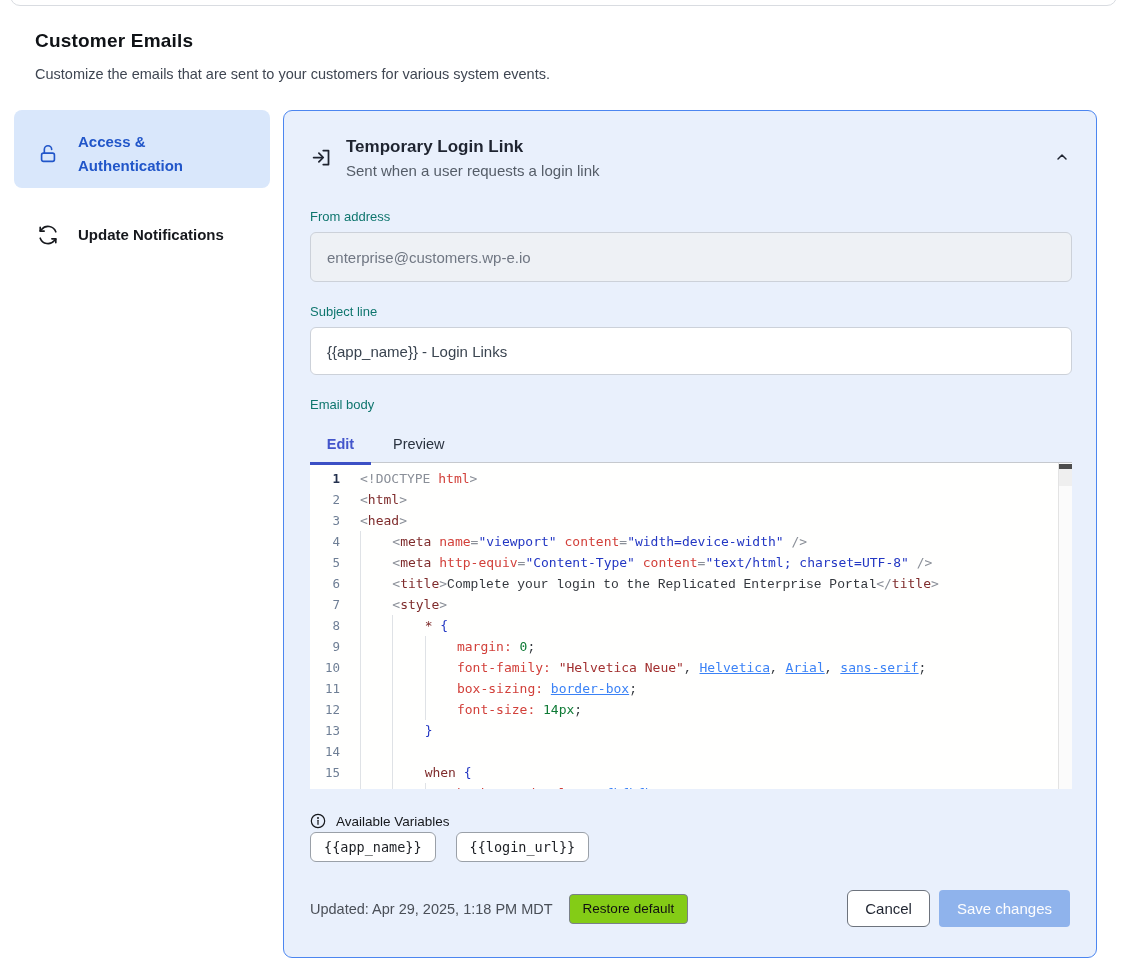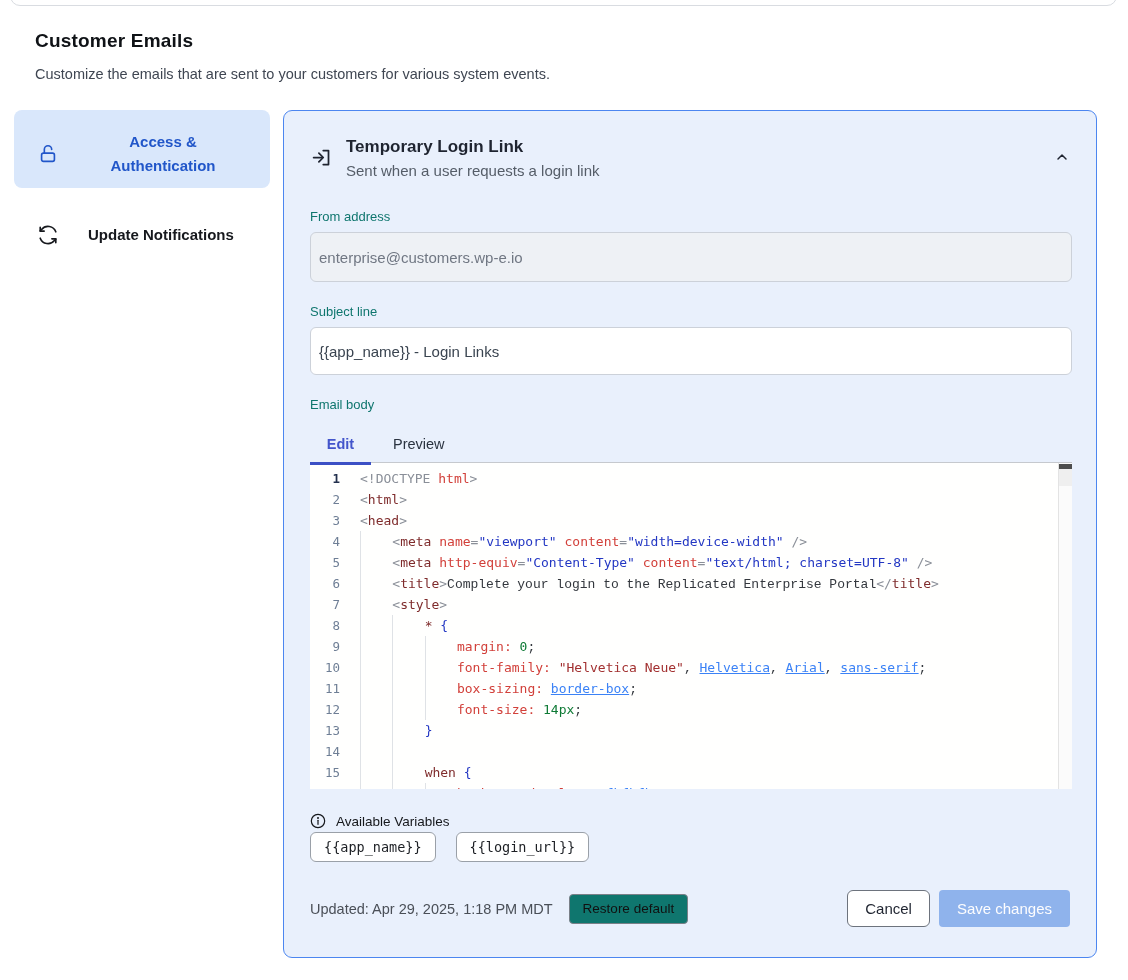--- a/index.html
+++ b/index.html
@@ -6,40 +6,40 @@
   html,body { width:1128px; height:980px; background:#fff; overflow:hidden;
     font-family:"Liberation Sans","DejaVu Sans",sans-serif; color:#16181d; }
   .top-card-edge { position:absolute; top:-24px; left:10px; width:1107px; height:30px;
     background:#fff; border:1px solid #d9dce1; border-radius:10px; }
   .page-head { position:absolute; left:35px; top:30px; width:900px; }
   .page-title { font-size:19px; font-weight:bold; color:#0f1216; letter-spacing:.2px; }
   .page-sub { margin-top:14px; font-size:14.5px; color:#3f4652; }
 
   
   .sidebar { position:absolute; left:14px; top:110px; width:256px; }
-  .side-item { display:flex; align-items:center; gap:28px; border-radius:8px; padding:14px 12px 4px 22px; cursor:pointer;text-align:center; }
+  .side-item { display:flex; align-items:center; gap:18px; border-radius:8px; padding:14px 12px 4px 22px; cursor:pointer; }
   .side-item.active { background:#d9e7fb; color:#2156c9; min-height:78px; }
   .side-item .lbl { font-size:15px; font-weight:600; line-height:24px; }
   .side-item.active .lbl { color:#2156c9; max-width:150px; }
   .side-item.plain { margin-top:18px; min-height:48px; }
   .icon-box { width:24px; height:24px; flex:0 0 24px; display:flex; align-items:center; justify-content:center; }
 
   
   .panel { position:absolute; left:283px; top:110px; width:814px; height:848px;
     background:#e9f0fc; border:1px solid #4c86f0; border-radius:9px; padding:24px 26px 22px; }
   .panel-header { display:flex; align-items:flex-start; margin:2px 0 0; height:50px; }
   .panel-header .hicon { margin:10px 14px 0 1px; }
   .h-title { font-size:17px; font-weight:bold; color:#1f2430; }
   .h-sub { font-size:15px; color:#555d68; margin-top:5px; }
   .collapse { margin-left:auto; margin-top:12px; cursor:pointer; }
 
   .field-label { font-size:13px; color:#0f766e; margin:22px 0 8px; }
   .field-label.first { margin-top:22px; }
   .txt-input { width:762px; height:50px; border:1px solid #ccd1d9; border-radius:6px;
-    font-size:15px; padding:0 8px; font-family:"Liberation Sans","DejaVu Sans",sans-serif; outline:none; }
+    font-size:15px; padding:0 16px; font-family:"Liberation Sans","DejaVu Sans",sans-serif; outline:none; }
   .txt-input.disabled { background:#eef1f5; color:#707783; }
   .txt-input.white { background:#fff; color:#3a4450; height:48px; }
 
   .tabs { display:flex; margin-top:18px; height:32px; align-items:flex-start; }
   .tab { font-size:14.5px; color:#2a3340; cursor:pointer; padding-top:6px; }
   .tab.active { color:#4355cb; font-weight:bold; width:61px; text-align:center; }
   .tab.plain { margin-left:22px; }
 
   .editor-wrap { position:relative; width:762px; margin-top:0; }
   .tab-underline { position:absolute; top:0; left:0; width:61px; height:3px; background:#3c50c5; z-index:3; }
@@ -63,21 +63,21 @@
   .vars-row { display:flex; align-items:center; gap:10px; margin-top:24px; }
   .vars-label { font-size:13.5px; color:#15171b; }
   .chips { display:flex; gap:20px; margin-top:3px; }
   .chip { background:#fff; border:1px solid #9aa0a8; border-radius:6px; height:30px;
     display:flex; align-items:center; padding:0 13px; cursor:pointer;
     font-family:"DejaVu Sans Mono","Liberation Mono",monospace; font-size:13.5px; color:#1c1f24; }
 
   .footer { display:flex; align-items:center; margin-top:28px; }
   .updated { font-size:14.5px; color:#4a4f57; }
   .btn { cursor:pointer; font-family:"Liberation Sans","DejaVu Sans",sans-serif; }
-  .btn.restore { margin-left:16px; height:30px; padding:0 13px; background:#0f766e;
+  .btn.restore { margin-left:16px; height:30px; padding:0 13px; background:#84cc16;
     border:1px solid #7a8088; border-radius:4px; font-size:13.5px; color:#111; }
   .right-btns { margin-left:auto; display:flex; gap:9px; }
   .btn.cancel { height:37px; padding:0 17px; background:#fff; border:1px solid #6d737d;
     border-radius:6px; font-size:15px; color:#1f2430; }
   .btn.save { height:37px; padding:0 18px; background:#8fb3ec; border:none;
     border-radius:4px; font-size:15px; color:#fdfdfe; }
   svg { display:block; }
 </style>
 </head>
 <body>

